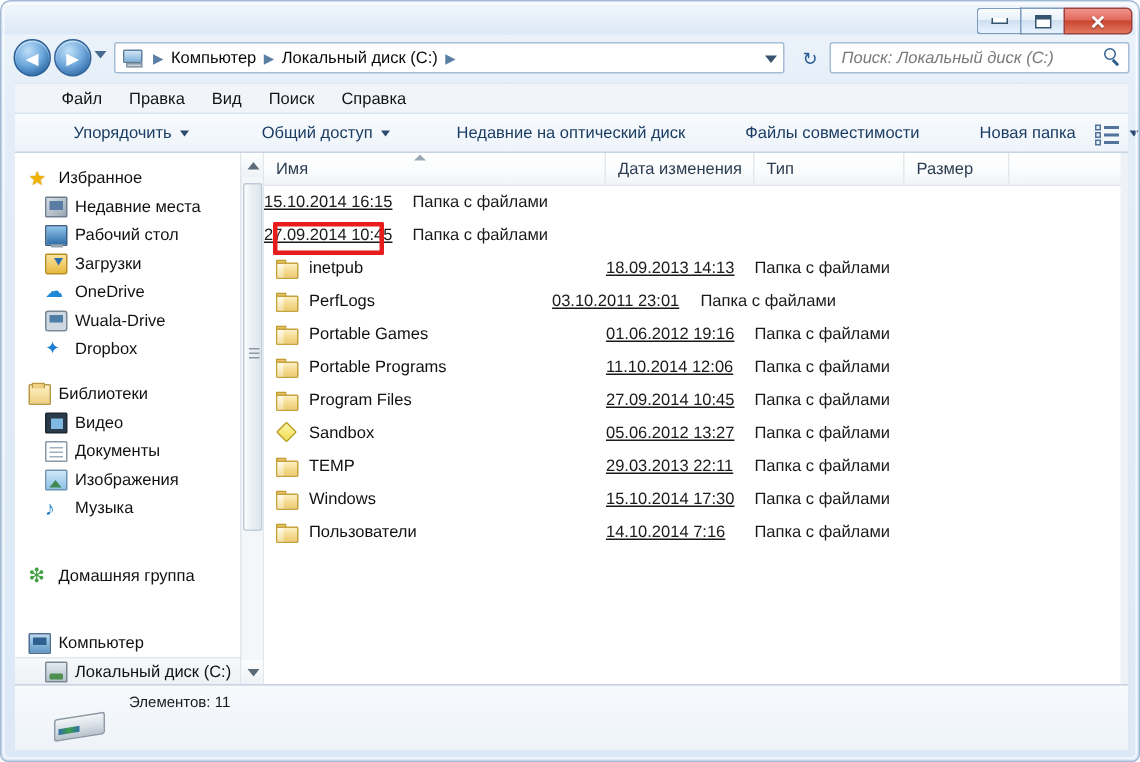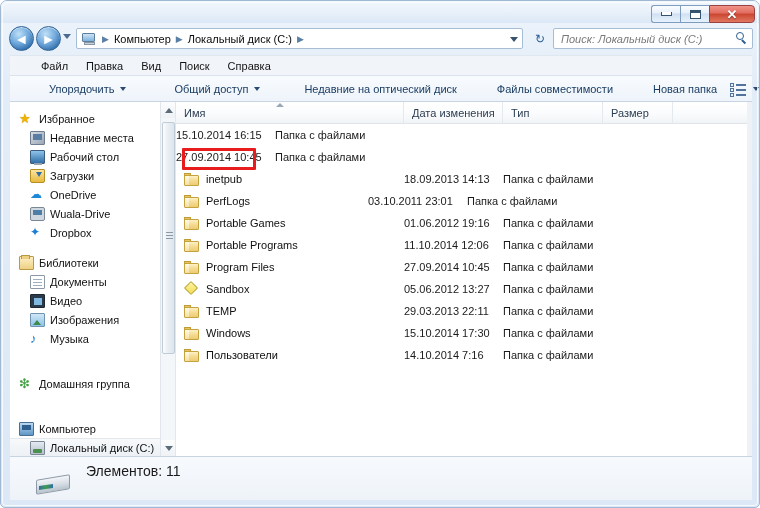--- a/index.html
+++ b/index.html
@@ -299,21 +299,21 @@
   }
   #rows { position: absolute; left: 0; top: 22px; right: 0; bottom: 0; }
   .row {
     height: 22px; display: flex; align-items: center;
     font-size: 11px; color: #101010; cursor: default;
   }
   .cell-name {
     display: flex; align-items: center; gap: 6px;
     padding-left: 8px;
   }
-  .cell-date { color: #1a1a1a; }
+  .cell-date { color: #1a1a1a; text-decoration: underline; }
   .cell-type { color: #1a1a1a; }
   .cell-size { }
   .folder {
     width: 16px; height: 13px; position: relative; flex: none;
   }
   .folder .tab {
     position: absolute; left: 0; top: 0; width: 7px; height: 3px;
     background: #e8c468; border: 1px solid #c09b2f;
     border-bottom: none; border-radius: 1px 1px 0 0;
   }
@@ -370,21 +370,21 @@
     border-radius: 2px;
     transform: skewY(-9deg);
   }
   #status-icon .ledbar {
     position: absolute; left: 7px; top: 12px; width: 14px; height: 4px;
     background: linear-gradient(to right,#2f6fa8 0%,#3f9c4a 50%,#2f6fa8 100%);
     transform: skewY(-9deg);
   }
   #status-text {
     position: absolute; left: 76px; top: 6px;
-    font-size: 14px; color: #1a1a1a;
+    font-size: 10px; color: #1a1a1a;
   }
 </style>
 </head>
 <body>
 
 <div id="window">
 
   <div id="titlebar">
     <div id="window-controls">
       <div class="wbtn min">
@@ -513,26 +513,26 @@
           <span>Dropbox</span>
         </div>
 
         <div class="navgap"></div>
 
         <div class="navitem">
           <span class="ico ico-lib"></span>
           <span>Библиотеки</span>
         </div>
         <div class="navitem child">
+          <span class="ico ico-video"></span>
+          <span>Видео</span>
+        </div>
+        <div class="navitem child">
           <span class="ico ico-doc"></span>
           <span>Документы</span>
-        </div>
-        <div class="navitem child">
-          <span class="ico ico-video"></span>
-          <span>Видео</span>
         </div>
         <div class="navitem child">
           <span class="ico ico-img"></span>
           <span>Изображения</span>
         </div>
         <div class="navitem child">
           <span class="ico ico-music">♪</span>
           <span>Музыка</span>
         </div>
 

